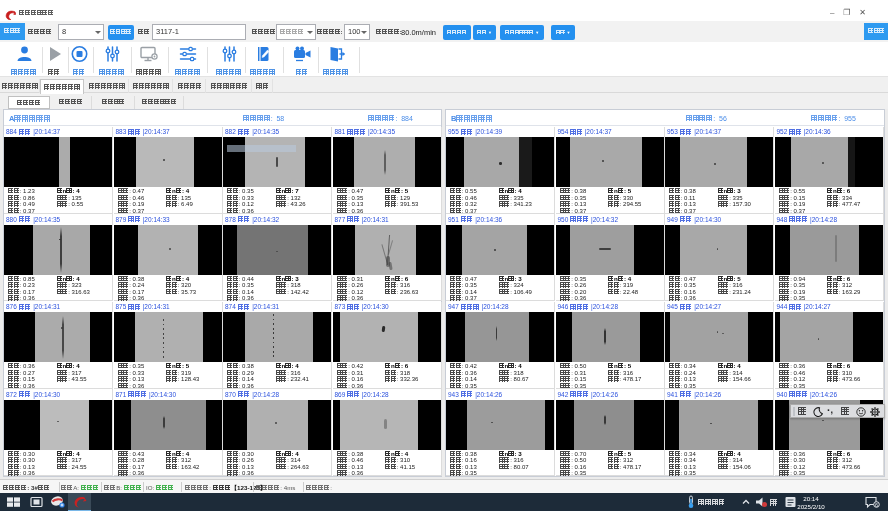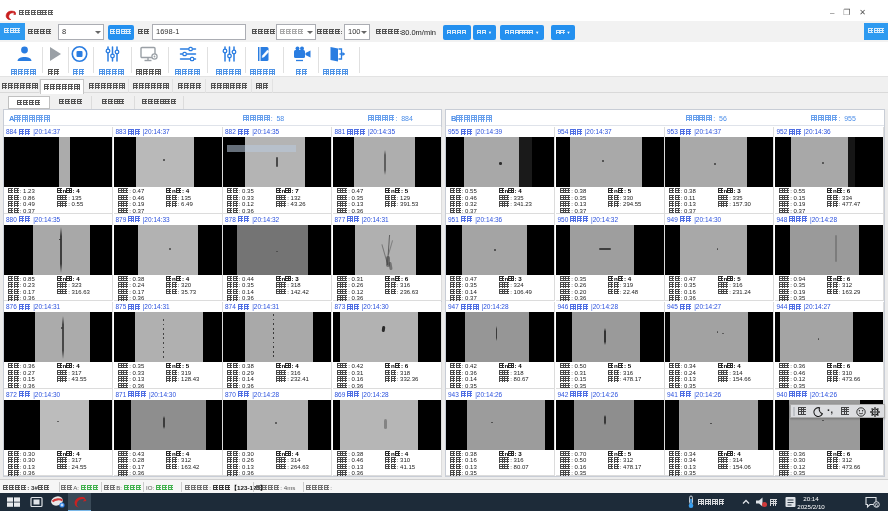--- a/index.html
+++ b/index.html
@@ -63,21 +63,21 @@
     </svg>
 <span class="abs t z"><i></i><i></i><i></i><i></i><i></i><i></i></span>
 <span class="abs" id="winbtn">–&nbsp;&nbsp;&nbsp;&nbsp;❐&nbsp;&nbsp;&nbsp;&nbsp;✕</span>
 </div>
 <div id="toolbar" class="abs">
 <div class="abs sidebtn z" style="left:0;top:2px"><i></i><i></i><i></i></div>
 <span class="abs lbl z" style="left:28px"><i></i><i></i><i></i><i></i></span>
 <div class="abs inp sel" style="left:58px;width:46px"><span style="font-size:7.5px">8</span><span class="ar"></span></div>
 <div class="abs bbtn z" style="left:108px;width:26px;line-height:15px;font-size:5.5px"><i></i><i></i><i></i><i></i></div>
 <span class="abs lbl z" style="left:138px"><i></i><i></i></span>
-<div class="abs inp" style="left:152px;width:94px">1698-1</div>
+<div class="abs inp" style="left:152px;width:94px">3117-1</div>
 <span class="abs lbl z" style="left:252px"><i></i><i></i><i></i><i></i>:</span>
 <div class="abs inp sel" style="left:276px;width:40px;color:#888"><span class="z" style="font-size:6px;color:#999"><i></i><i></i><i></i><i></i></span><span class="ar"></span></div>
 <span class="abs lbl z" style="left:317px"><i></i><i></i><i></i><i></i>:</span>
 <div class="abs inp sel" style="left:344px;width:26px">100<span class="ar"></span></div>
 <span class="abs lbl z" style="left:376px"><i></i><i></i><i></i><i></i>:</span>
 <span class="abs" style="left:401px;top:6.5px;font-size:7.5px;color:#222">80.0m/min</span>
 <div class="abs bbtn z" style="left:443px;width:28px;line-height:15px;font-size:5px"><i></i><i></i><i></i><i></i></div>
 <div class="abs bbtn" style="left:473px;width:23px;line-height:15px;font-size:5px"><span class="z"><i></i><i></i></span><span style="font-size:4px"> ▼</span></div>
 <div class="abs bbtn" style="left:500px;width:44px;line-height:15px;font-size:5px"><span class="z"><i></i><i></i><i></i><i></i><i></i><i></i></span><span style="font-size:4px"> ▼</span></div>
 <div class="abs bbtn" style="left:551px;width:24px;line-height:15px;font-size:5px"><span class="z"><i></i><i></i></span><span style="font-size:4px"> ▼</span></div>

